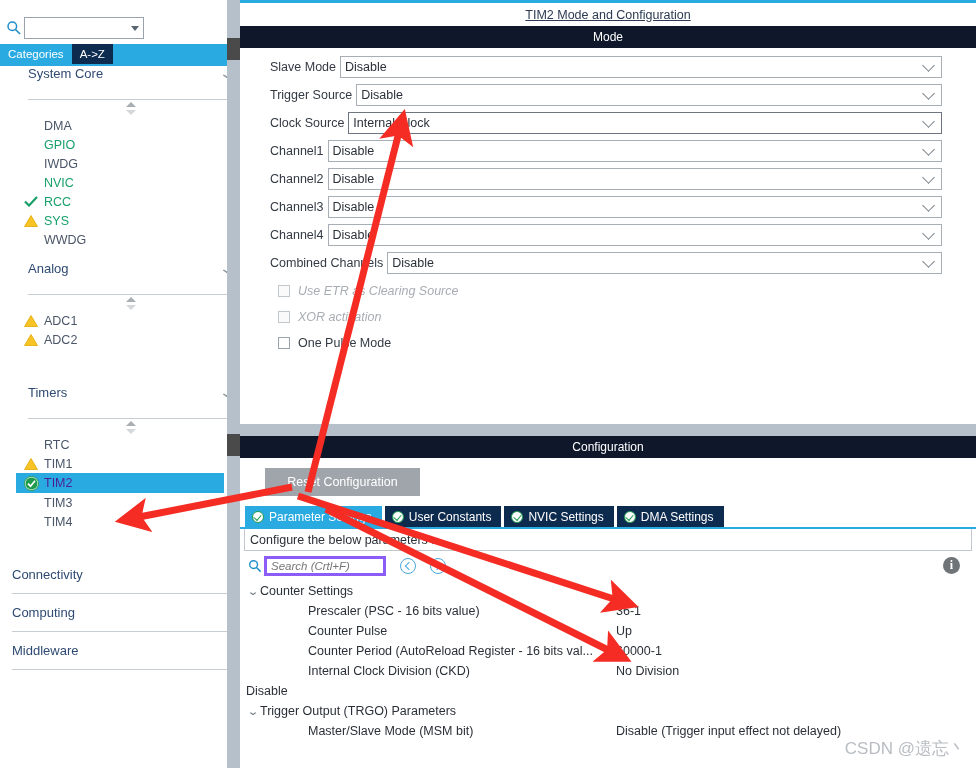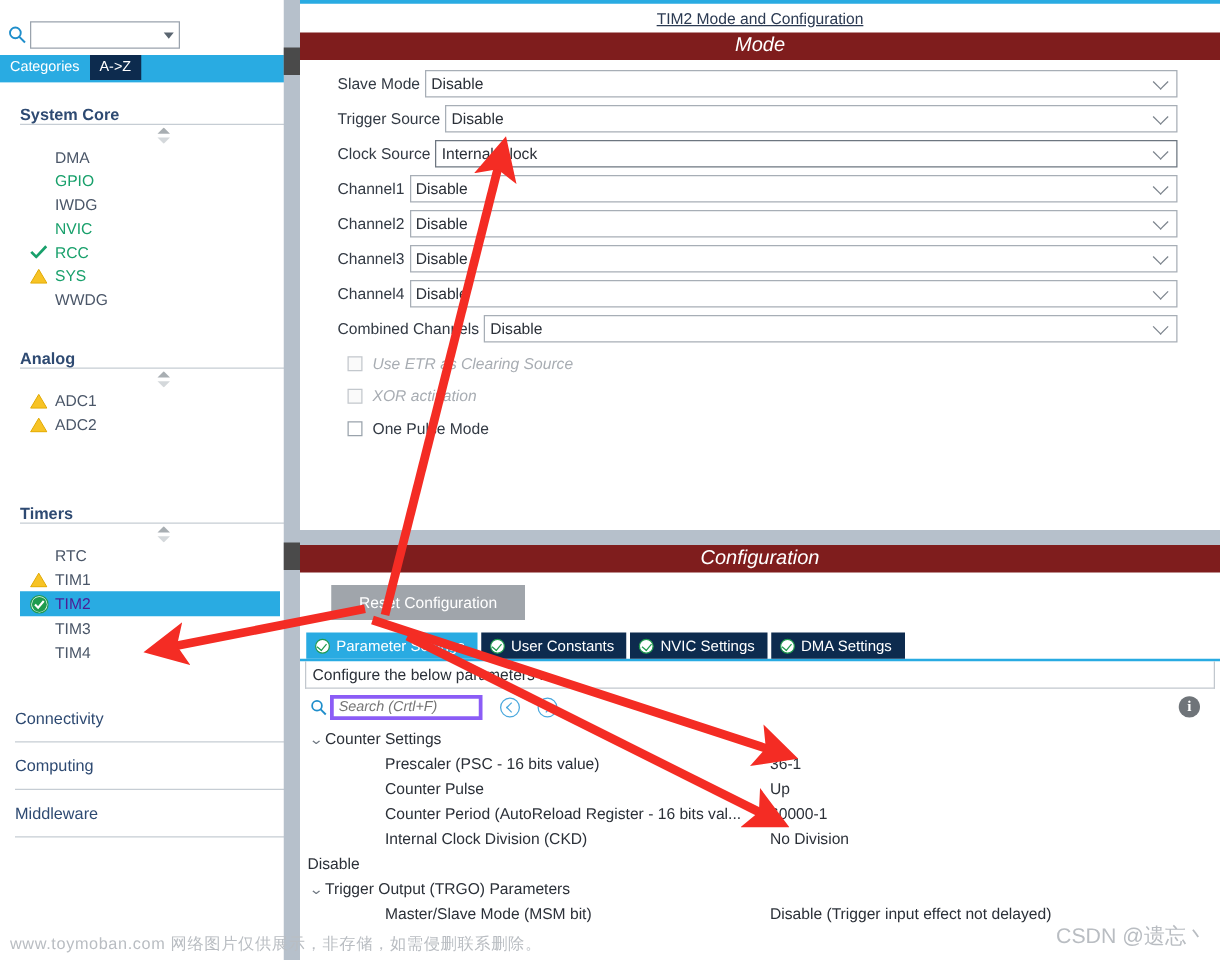--- a/index.html
+++ b/index.html
@@ -77,28 +77,27 @@
     color: #ffffff;
     cursor: pointer;
   }
   .cat-tab.active { background: #29abe2; color: #ffffff; }
   .cat-tab.inactive { background: #0d2b4e; color: #ffffff; }
 
   .sb-body { position: relative; height: 714px; background: #fff; }
 
   .group-header {
     position: relative;
-    margin: 0 16px;
+    margin: 0 28px;
     height: 34px;
-    display: flex; align-items: flex-end; justify-content: space-between;
+    display: flex; align-items: flex-start; justify-content: space-between;
     border-bottom: 1px solid #c6cdd4;
     color: #2e4a72;
     font-size: 13px;
     cursor: pointer;
-    font-weight: bold;
   }
   .chev {
     color: #8b949d;
     font-size: 14px;
     line-height: 1;
     transform: scaleX(1.4);
   }
   .scroll-hint {
     height: 16px;
     display: flex; align-items: center; justify-content: center;
@@ -165,25 +164,24 @@
     height: 26px;
     display: flex; align-items: center; justify-content: center;
     font-size: 12.5px;
     color: #2b3a52;
     background: #ffffff;
     padding-top: 3px;
     text-decoration: underline;
   }
   .band {
     height: 22px;
-    background: #7f1d1d;
+    background: #0f172a;
     color: #ffffff;
     display: flex; align-items: center; justify-content: center;
-    font-size: 16px;
-    font-style: italic;
+    font-size: 12px;
   }
 
   .mode-area { padding: 6px 0 0 0; background: #fff; }
   .field-row {
     display: flex; align-items: center;
     height: 26px;
     padding: 0 2px 0 30px;
     margin-bottom: 2px;
   }
   .field-label {
@@ -755,16 +753,15 @@
       <marker id="ah" markerWidth="5" markerHeight="5" refX="2.2" refY="2.5" orient="auto" markerUnits="strokeWidth">
         <polygon points="0,0 5,2.5 0,5 1.1,2.5" fill="#f42c24"></polygon>
       </marker>
     </defs>
     <line x1="308" y1="492" x2="400" y2="128" stroke="#f42c24" stroke-width="7" marker-end="url(#ah)"></line>
     <line x1="292" y1="487" x2="134" y2="518" stroke="#f42c24" stroke-width="7" marker-end="url(#ah)"></line>
     <line x1="298" y1="496" x2="620" y2="601" stroke="#f42c24" stroke-width="7" marker-end="url(#ah)"></line>
     <line x1="326" y1="509" x2="614" y2="653" stroke="#f42c24" stroke-width="7" marker-end="url(#ah)"></line>
   </svg>
 
-  <div class="wm-bottom">www.toymoban.com 网络图片仅供展示，非存储，如需侵删联系删除。</div>
   <div class="wm-csdn">CSDN @遗忘丶</div>
 
 </div>
 
 </body></html>

